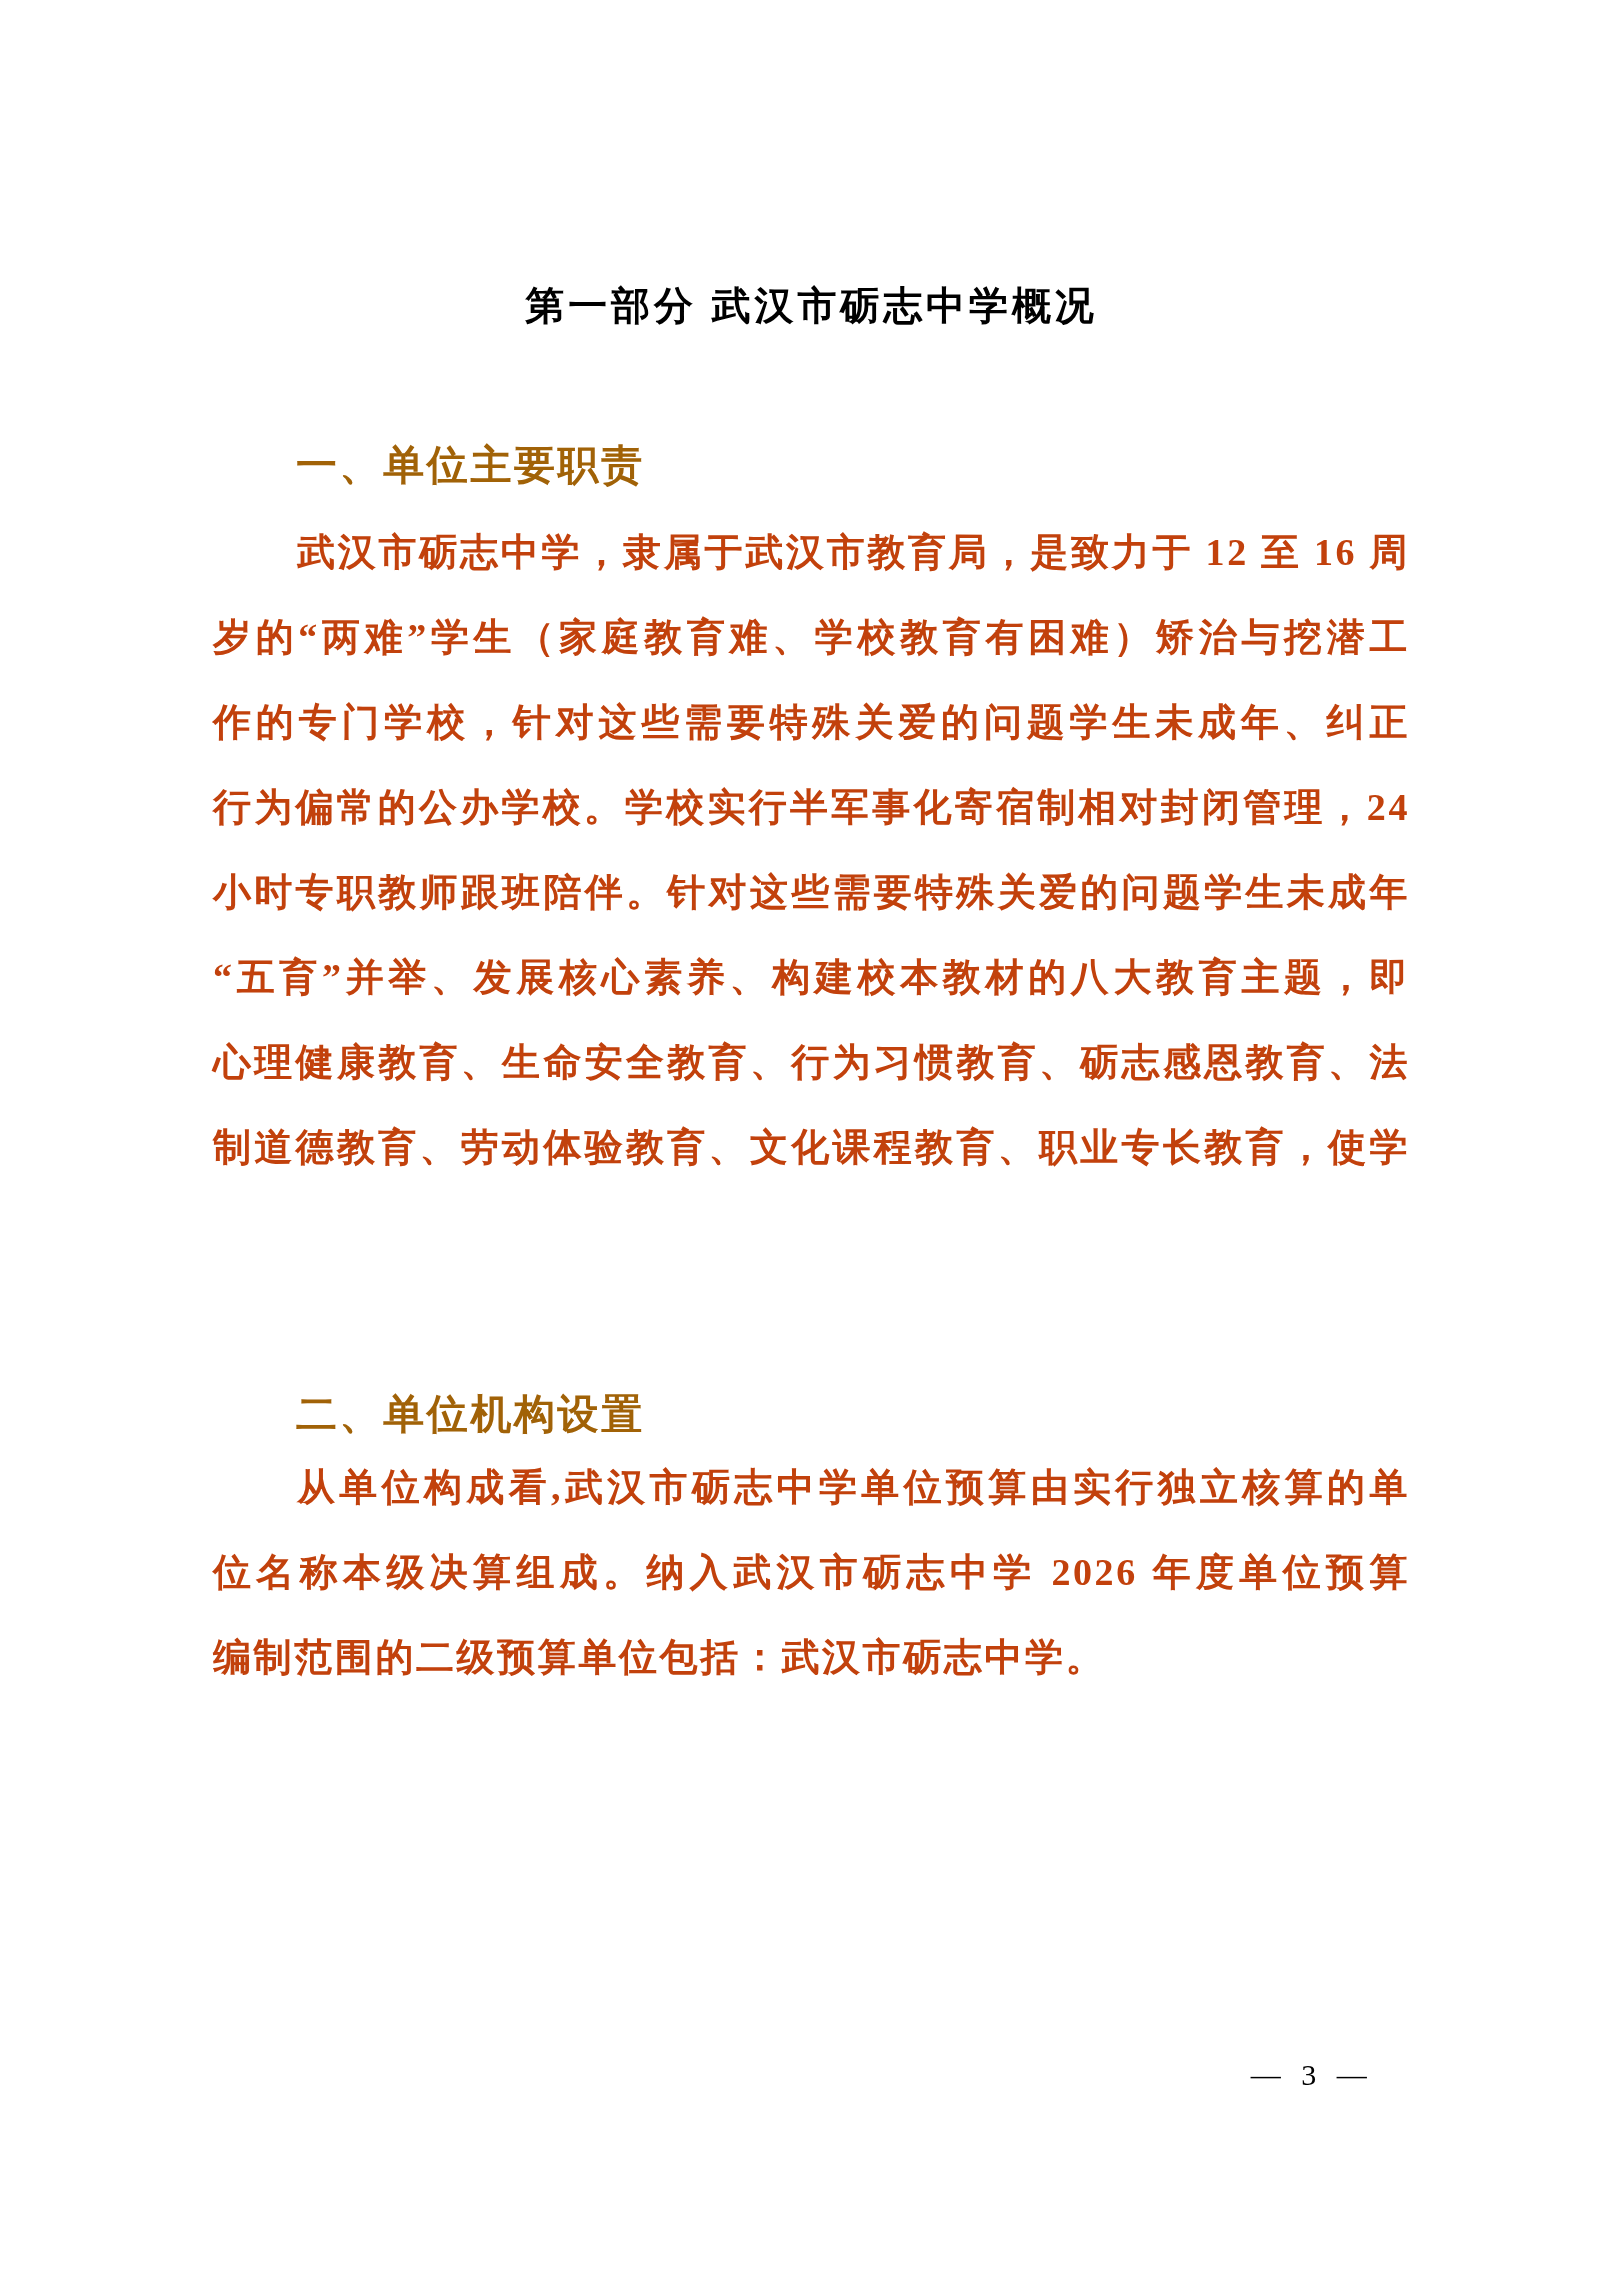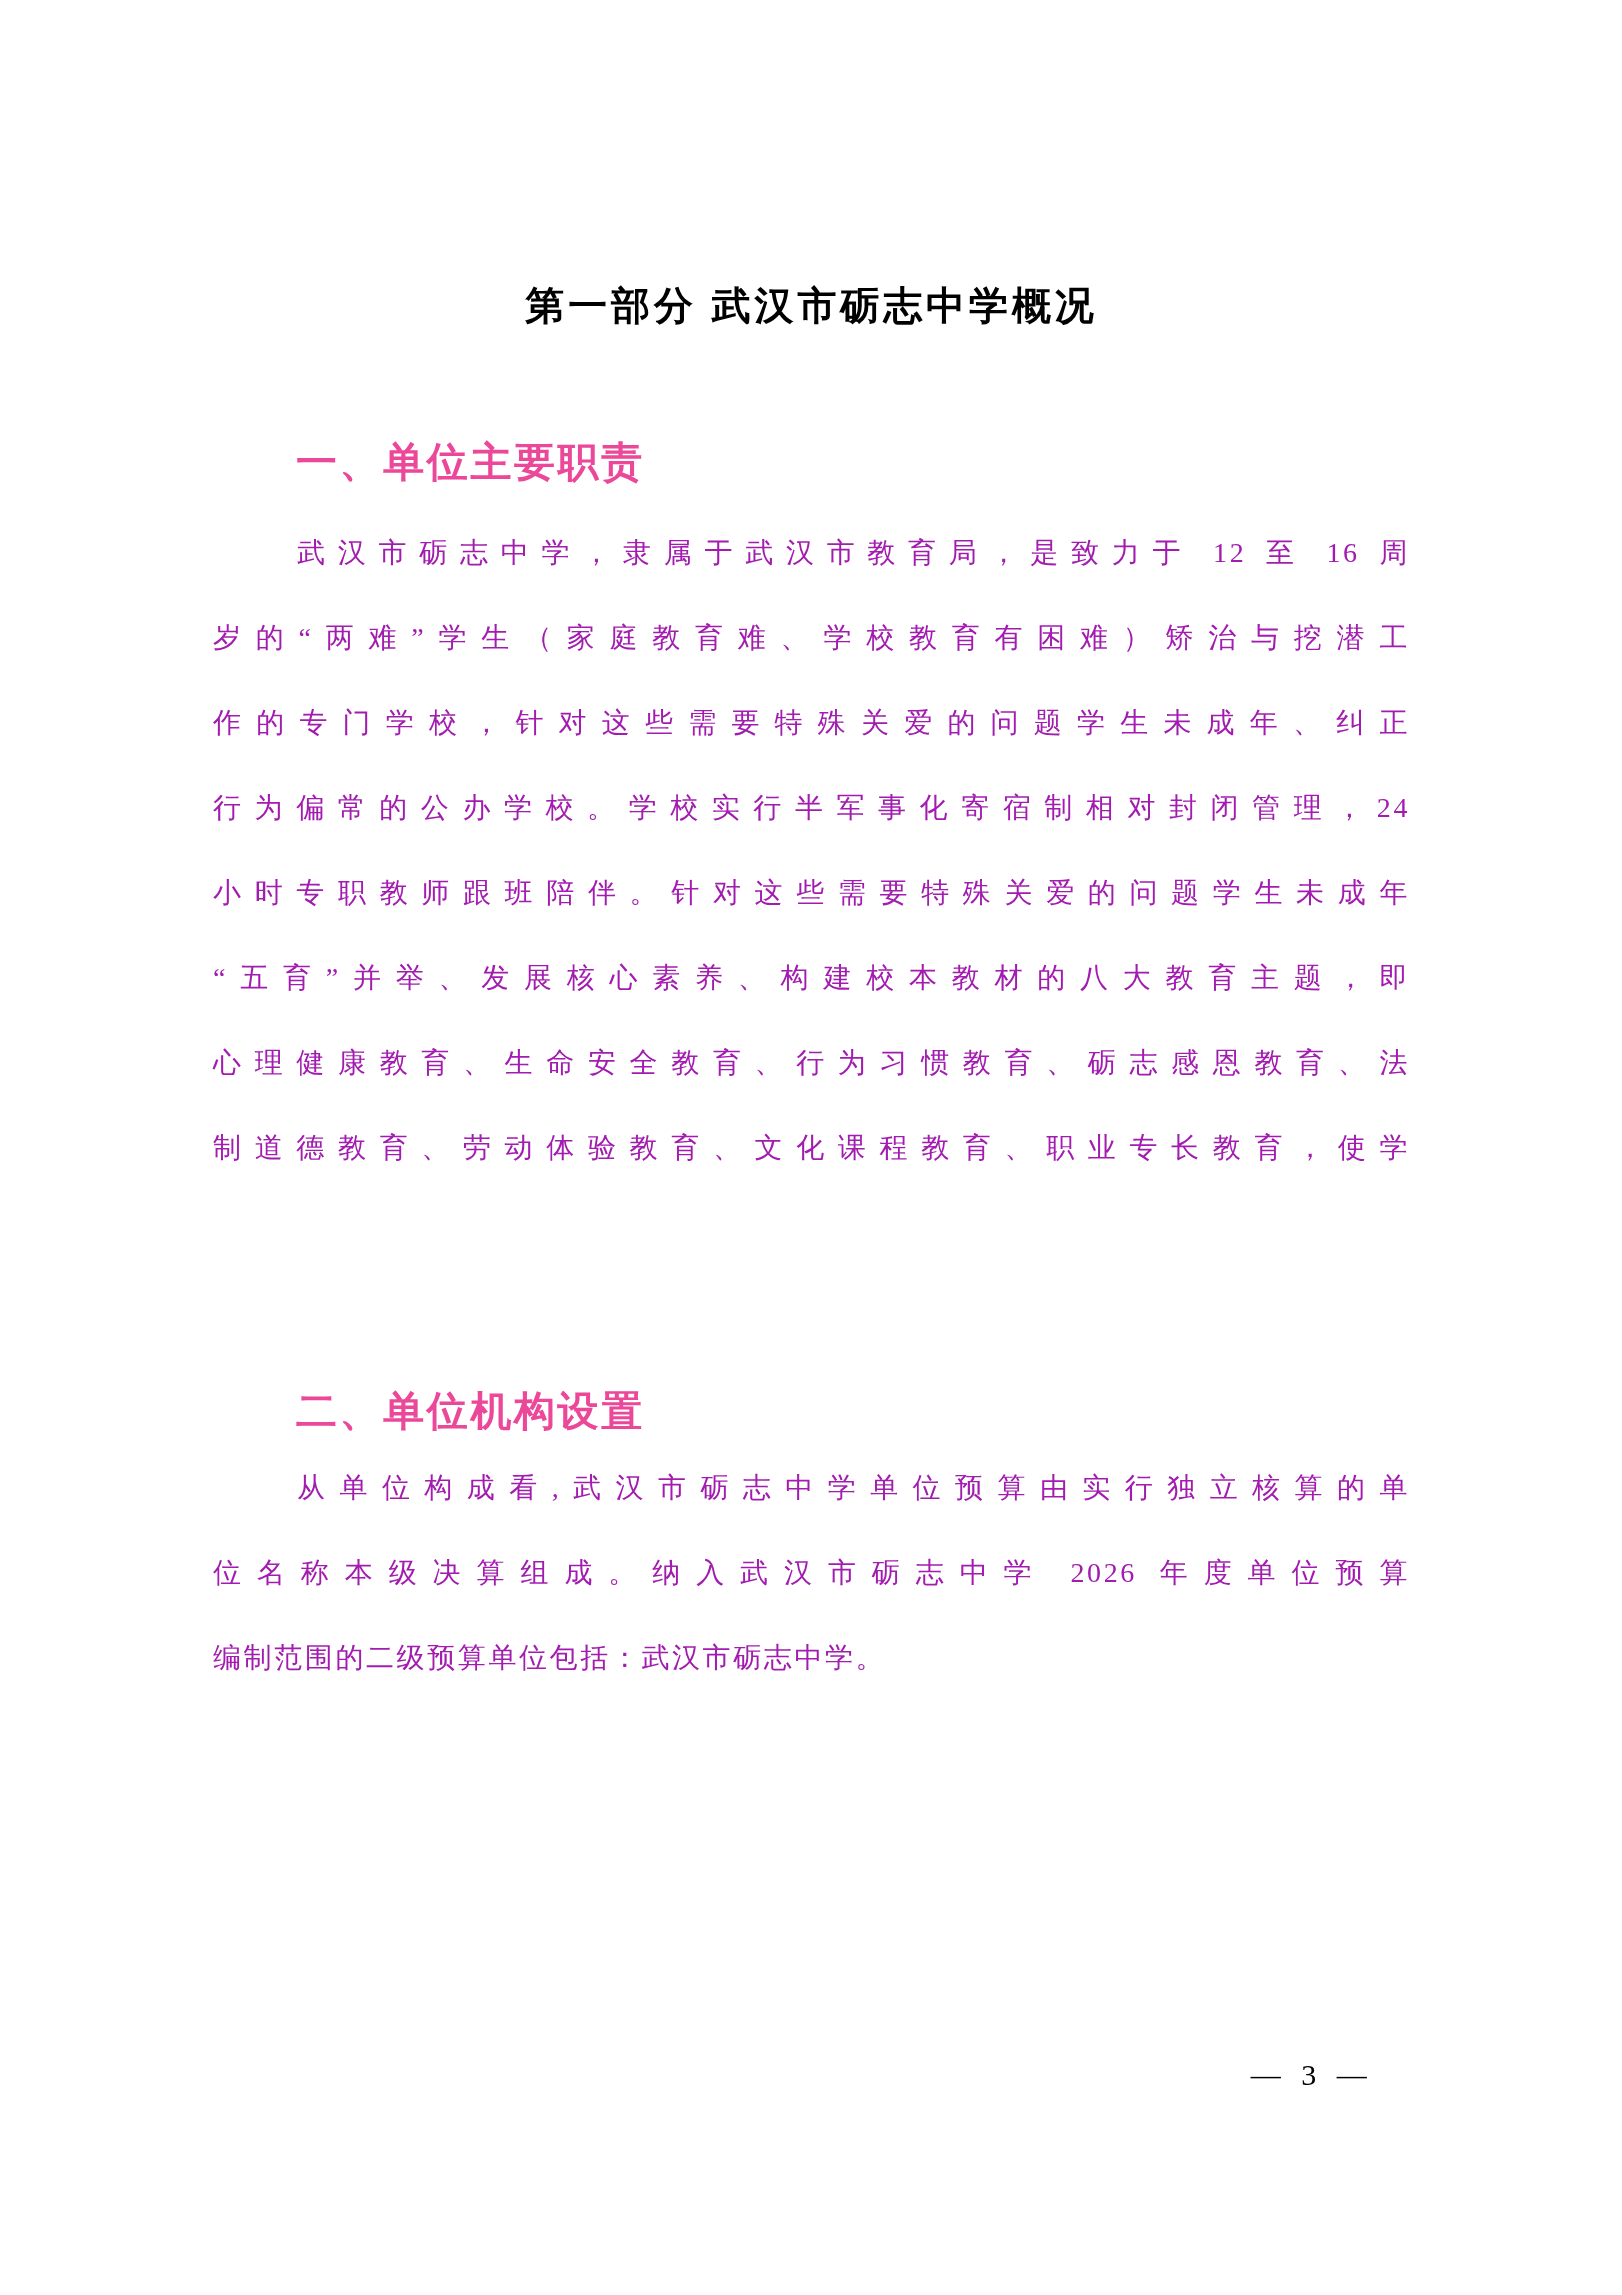--- a/index.html
+++ b/index.html
@@ -27,39 +27,39 @@
     font-size: 39px;
     line-height: 43px;
     letter-spacing: 3.9px;
     color: #000;
     white-space: pre;
   }
   
   .sec-heading {
     position: absolute;
     left: 296px;
-    font-family: Liberation Mono, monospace;
+    font-family: Liberation Sans, sans-serif;
     font-weight: 700;
     font-size: 41px;
     line-height: 48px;
     letter-spacing: 2.6px;
-    color: #ec4899;
+    color: #a16207;
     white-space: pre;
   }
   .h1 { top: 441px; }
   .h2 { top: 1390px; text-align: center; }
   
   .para {
     position: absolute;
     left: 213px;
     width: 1197px;
     font-family: "Liberation Serif", "DejaVu Serif", serif;
-    font-weight: 400;
-    font-size: 28px;
-    color: #a21caf;
+    font-weight: 700;
+    font-size: 38px;
+    color: #c2410c;
   }
   .p1 { top: 510px; }
   .p2 { top: 1445px; }
   .pline {
     height: 85px;
     line-height: 85px;
     letter-spacing: 2.6px;
     text-align: justify;
     text-align-last: justify;
     overflow: visible;

